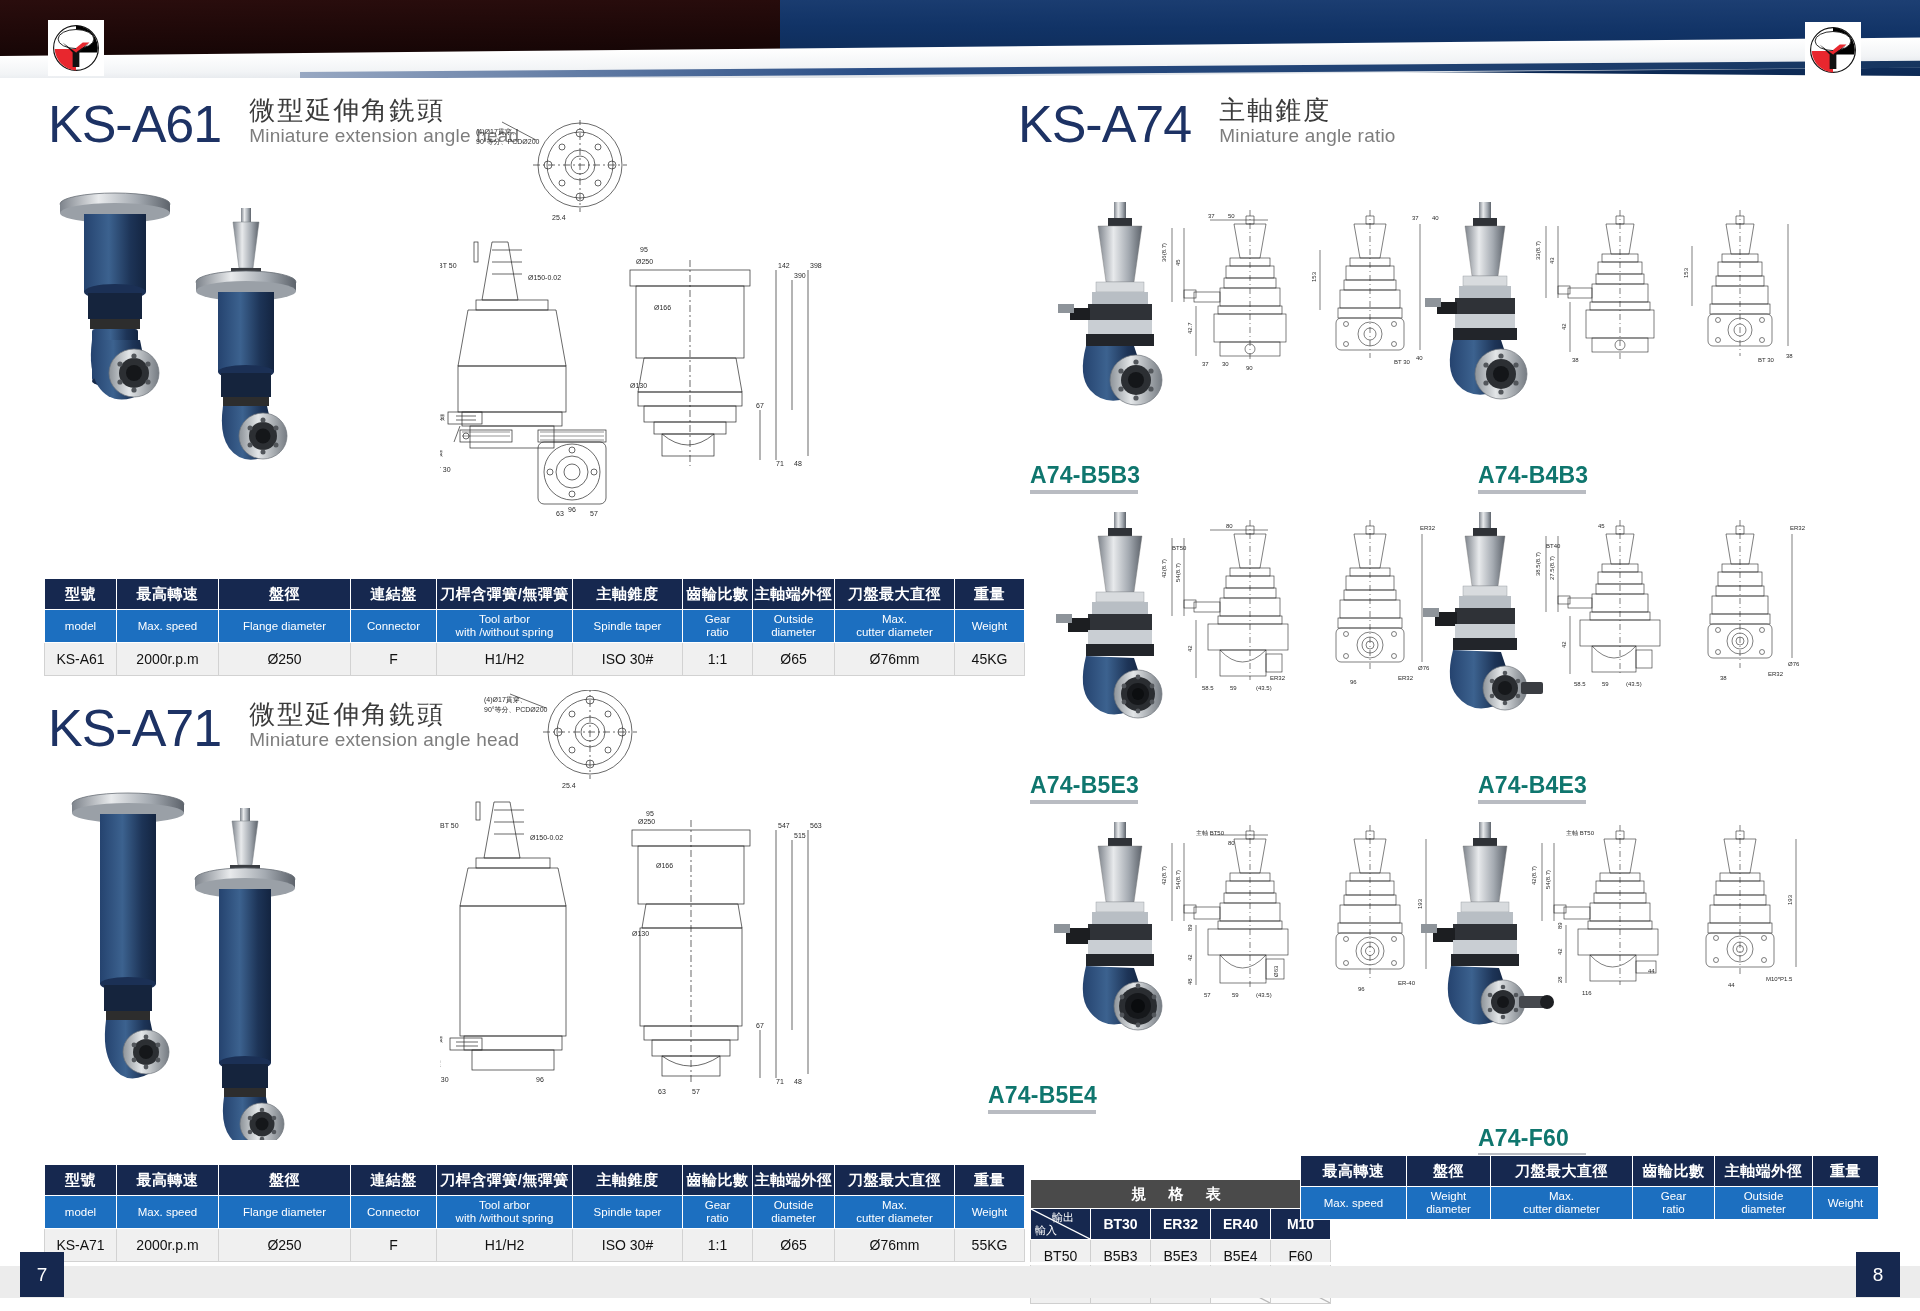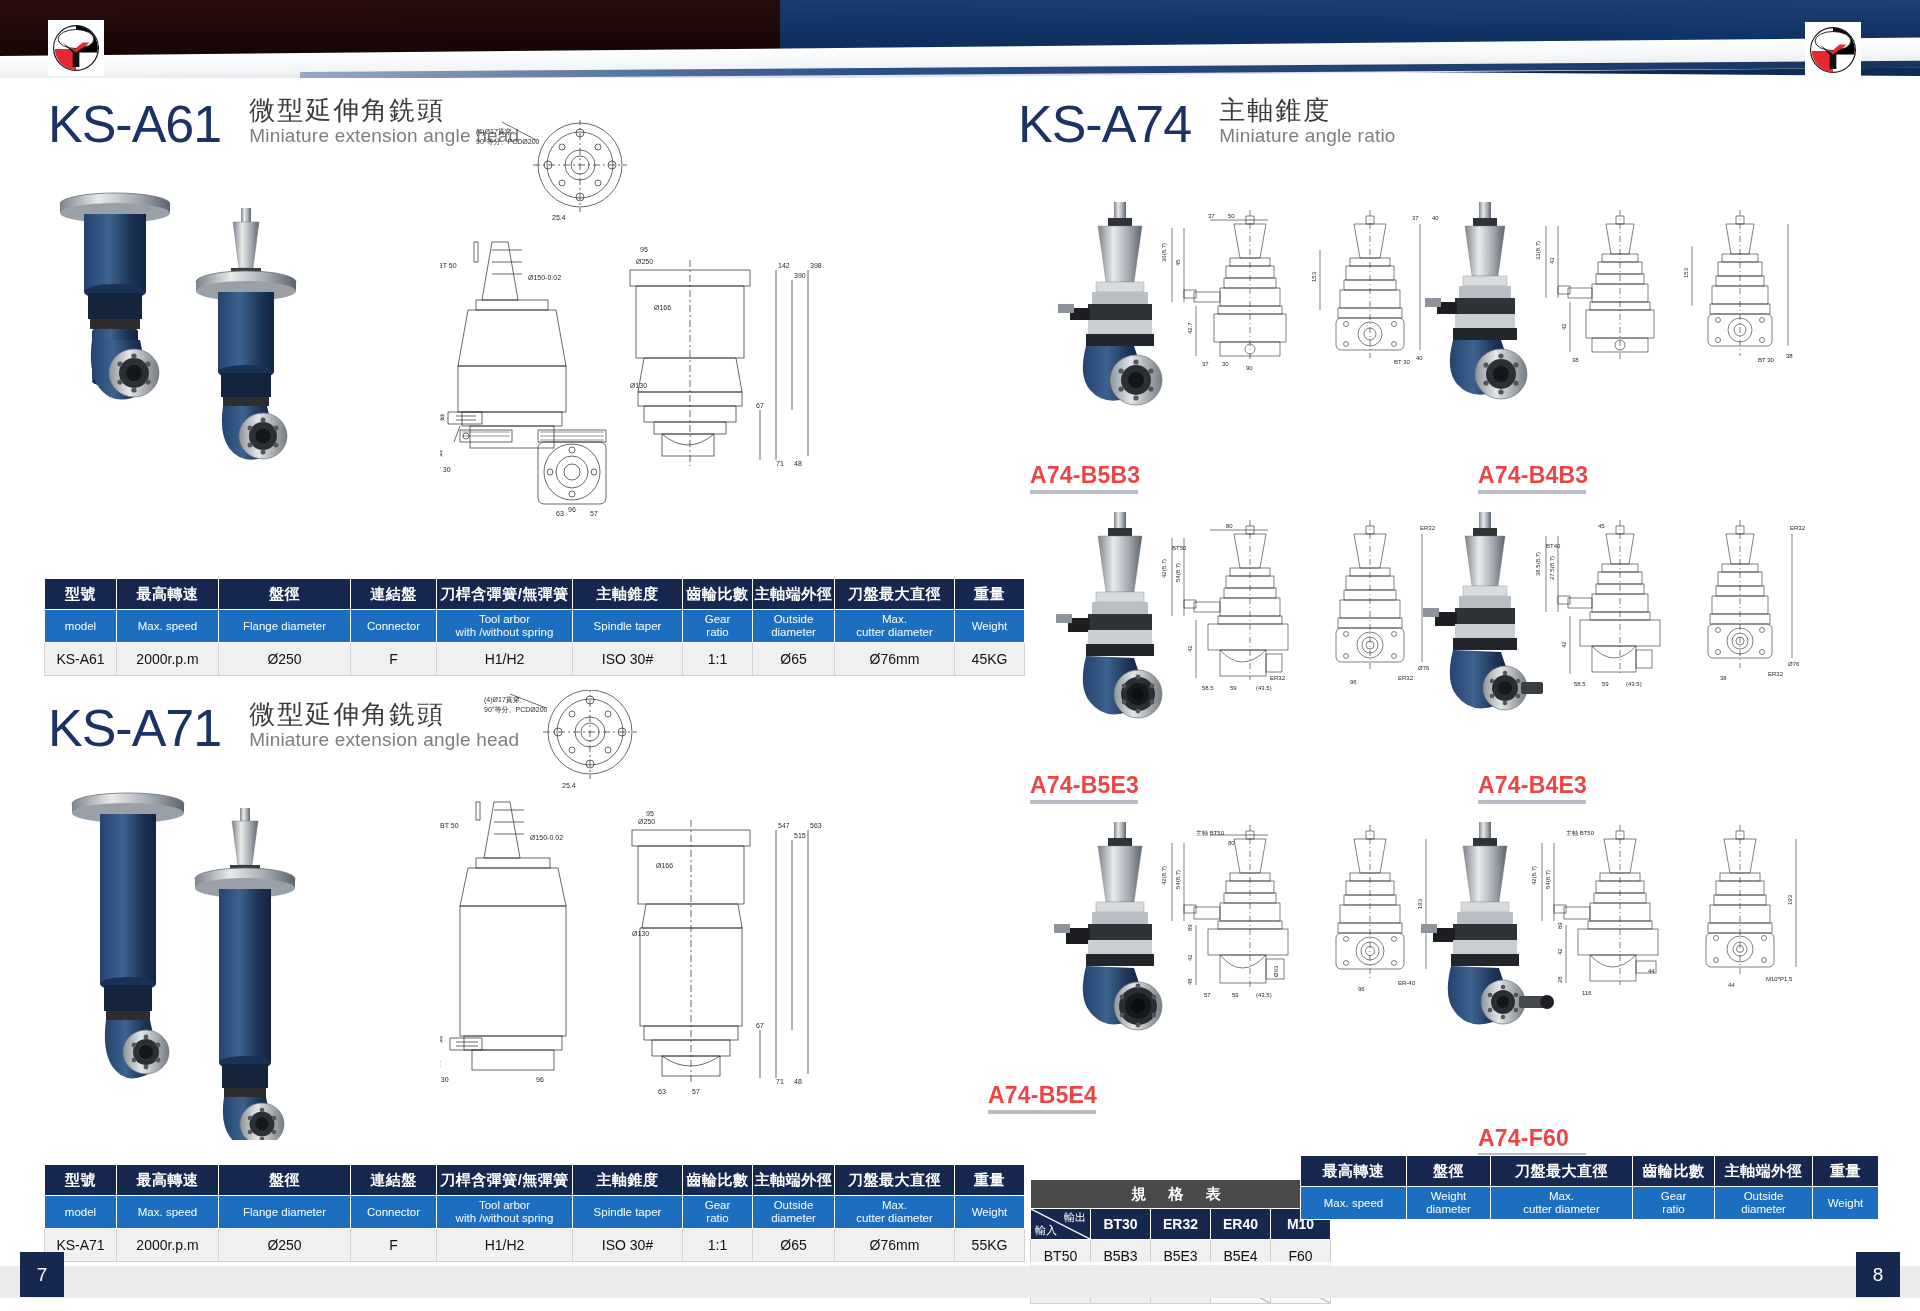--- a/index.html
+++ b/index.html
@@ -49,25 +49,25 @@
   .matrix td{border:1px solid #ffffff;text-align:center;vertical-align:middle;font-size:14px;}
   .matrix .mx-title{background:#4a4a4a;color:#fff;font-size:15px;font-weight:bold;
       height:26px;letter-spacing:9px;}
   .matrix .mx-hdr{background:#16284f;color:#fff;font-weight:bold;height:28px;font-size:14px;}
   .matrix .mx-corner{background:#16284f;color:#fff;height:28px;position:relative;padding:0;}
   .matrix .mx-cell{background:#f0f0f0;color:#111;height:29px;border:1px solid #cfcfcf;}
   .matrix .mx-empty{background:#fafafa;border:1px solid #cfcfcf;position:relative;}
   .diag-slash{position:absolute;left:0;top:0;width:100%;height:100%;}
 
   .corner-in{position:absolute;left:4px;bottom:1px;font-size:11px;}
-  .corner-out{position:absolute;right:4px;top:1px;font-size:11px;}
+  .corner-out{position:absolute;right:16px;top:1px;font-size:11px;}
 
   
   .variant{position:absolute;}
-  .variant-txt{font-size:23px;font-weight:bold;color:#ef4444;letter-spacing:.2px;}
+  .variant-txt{font-size:23px;font-weight:bold;color:#0f766e;letter-spacing:.2px;}
   .variant-rule{width:108px;height:4px;background:#b9bcc2;margin-top:1px;}
 
   
   .fig{position:absolute;}
   .svg-fig{display:block;}
 
   
   .footer-band{position:absolute;left:0;top:1266px;width:1920px;height:32px;background:#ececec;}
   .footer-top-line{position:absolute;left:0;top:1262px;width:1920px;height:3px;background:#fff;}
   .pagenum{position:absolute;width:44px;height:45px;background:#16284f;color:#fff;

